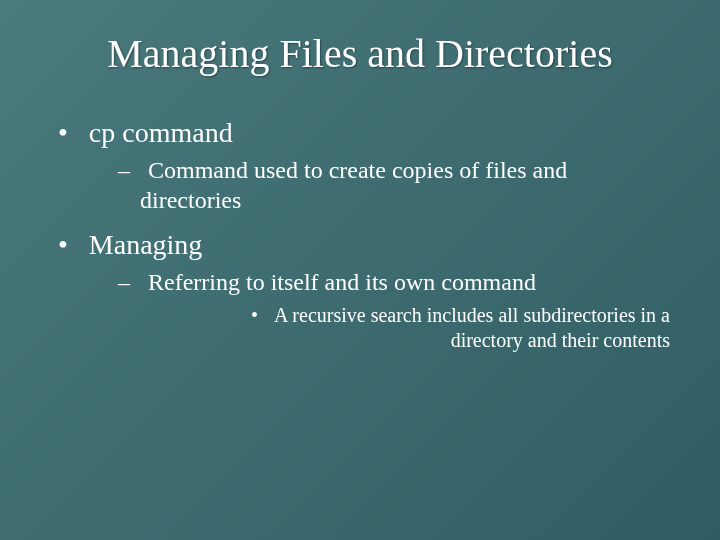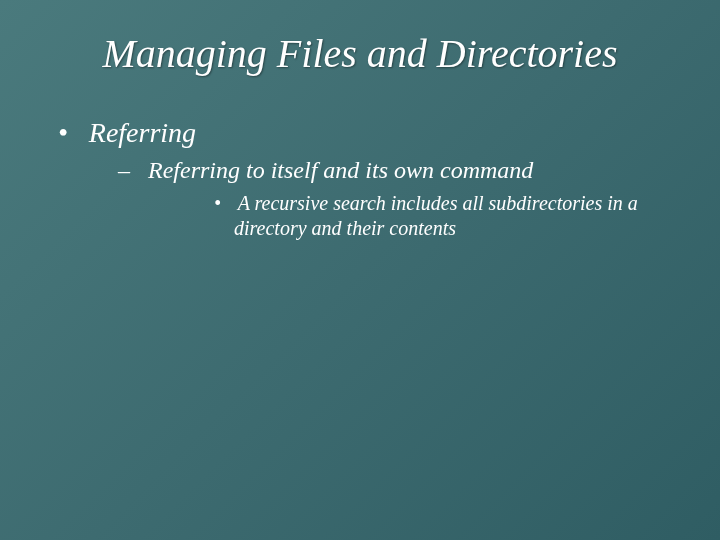--- a/index.html
+++ b/index.html
@@ -12,21 +12,20 @@
   body {
     background: linear-gradient(135deg, #4a7a7d 0%, #3d6b70 50%, #2f5d63 100%);
     font-family: "Times New Roman", Times, serif;
     color: #ffffff;
   }
   .slide {
     width: 720px;
     height: 540px;
     box-sizing: border-box;
     padding: 30px 50px 40px 50px;
-    font-style: italic;
   }
   .title {
     font-size: 40px;
     text-align: center;
     margin: 0 0 40px 0;
     font-weight: normal;
     text-shadow: 1px 1px 2px rgba(0,0,0,0.4);
   }
   ul {
     list-style: none;
@@ -61,35 +60,44 @@
     margin-right: 12px;
   }
   .level3 {
     font-size: 20px;
     margin: 6px 0 14px 0;
   }
   .level3 > li {
     padding-left: 94px;
     text-indent: -20px;
     line-height: 1.25;
+    text-align: right;
   }
   .level3 > li::before {
     content: "•";
     margin-right: 12px;
   }
 </style>
 </head>
 <body>
 
 <div class="slide">
   <h1 class="title">Managing Files and Directories</h1>
 
   <ul class="level1">
     <li>
-      <span>Referring</span>
+      <span>cp command</span>
+      <ul class="level2">
+        <li>
+          <span>Command used to create copies of files and directories</span>
+        </li>
+      </ul>
+    </li>
+    <li>
+      <span>Managing</span>
       <ul class="level2">
         <li>
           <span>Referring to itself and its own command</span>
           <ul class="level3">
             <li>
               <span>A recursive search includes all subdirectories in a directory and their contents</span>
             </li>
           </ul>
         </li>
       </ul>

